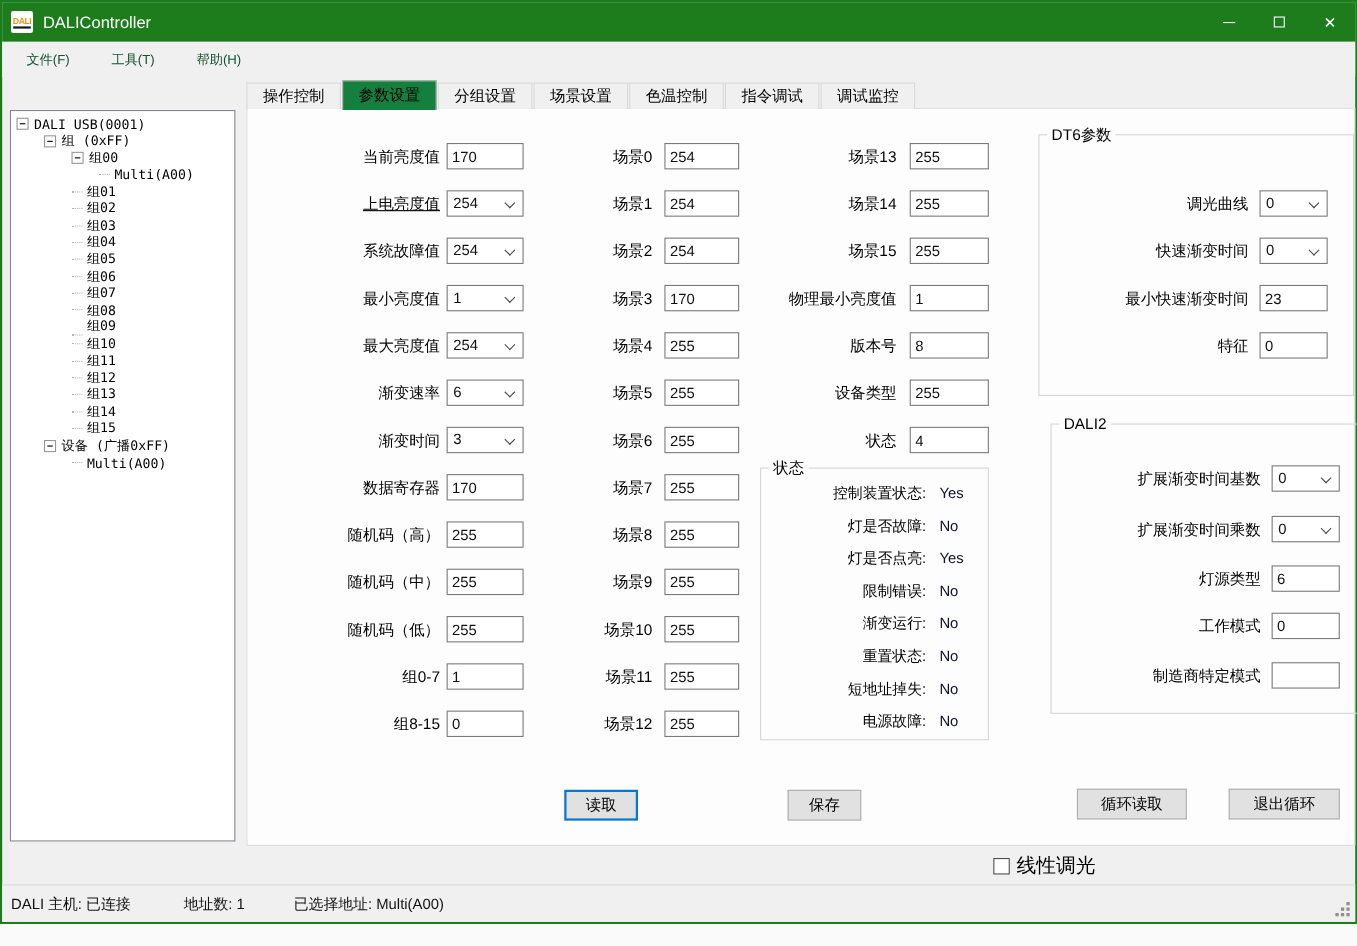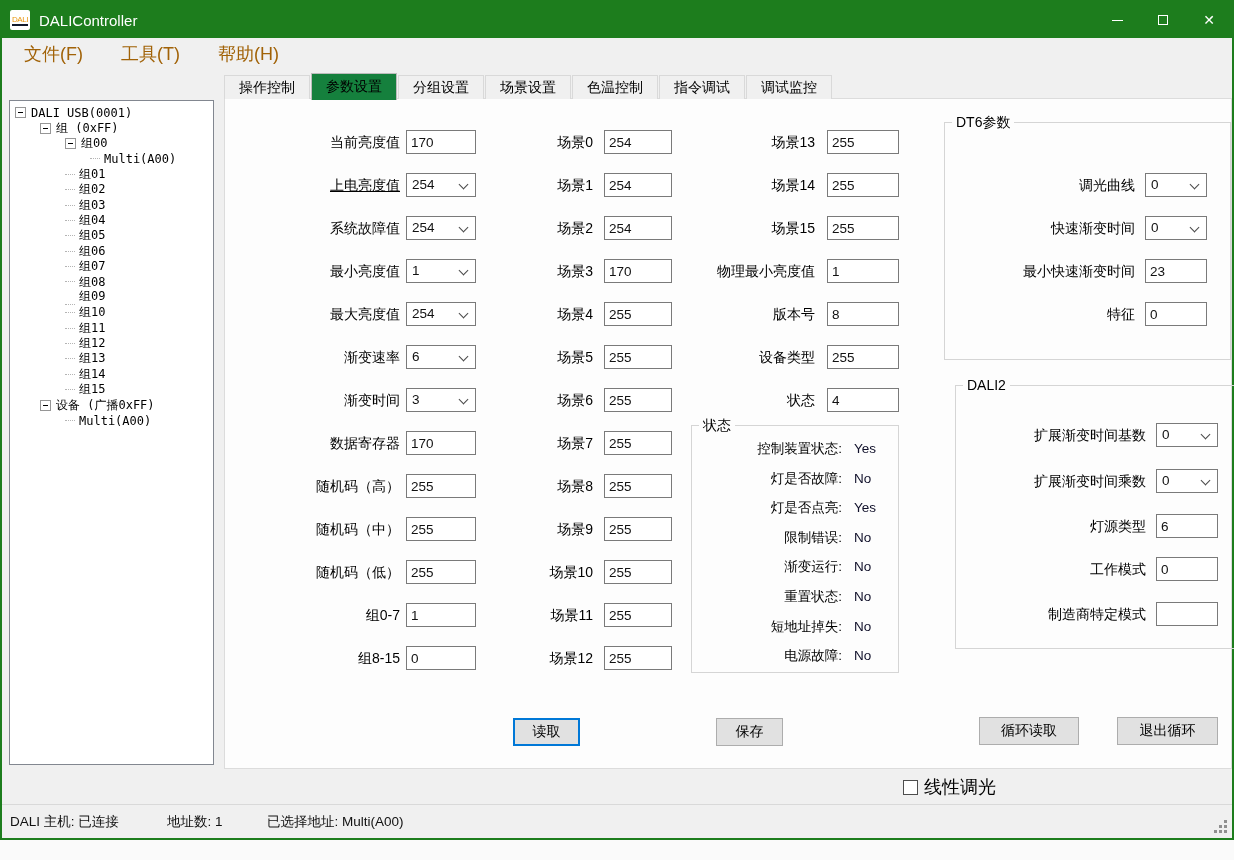--- a/index.html
+++ b/index.html
@@ -2,30 +2,30 @@
 <html style="--green: #1d7d1d; --focus-blue: #0078d7;"><head>
 <meta charset="utf-8">
 <style>
   * { margin:0; padding:0; box-sizing:border-box; }
   html,body { width:1234px; height:860px; background:#fafafa; font-family:"Liberation Sans",sans-serif; }
   .window { position:relative; width:1234px; height:840px; background:#f0f0f0; border:2px solid var(--green,#1d7d1d); }
 
   
   .titlebar { position:absolute; left:0; top:0; right:0; height:36px; background:var(--green,#1d7d1d); display:flex; align-items:center; }
   .app-icon { width:20px; height:20px; background:#fff; border-radius:2px; margin-left:8px; display:flex; align-items:center; justify-content:center; }
-  .app-icon span { font-size:8px; font-weight:normal; color:#e8960f; letter-spacing:-0.5px; border-bottom:2px solid #0f172a; line-height:9px;text-align:right; }
+  .app-icon span { font-size:8px; font-weight:bold; color:#e8960f; letter-spacing:-0.5px; border-bottom:2px solid #0f172a; line-height:9px;text-align:right; }
   .wtitle { color:#fff; font-size:15px; margin-left:9px; flex:1; }
   .win-controls { display:flex; height:100%; }
   .win-btn { width:46px; height:100%; display:flex; align-items:center; justify-content:center; color:#fff; font-size:14px; cursor:default; }
   .glyph-min { display:block; width:11px; border-top:1px solid #fff; }
   .glyph-max { display:block; width:10px; height:10px; border:1px solid #fff; }
 
   
   .menubar { position:absolute; left:0; top:36px; right:0; height:32px; background:#f0f0f0; display:flex; align-items:center; padding-left:10px; }
-  .menu-item { font-size:18px; color:#a16207; padding:5px 12px; margin-right:14px; }
+  .menu-item { font-size:12px; color:#14532d; padding:5px 12px; margin-right:14px; }
 
   
   .tree-panel { position:absolute; left:7px; top:98px; width:205px; height:665px; background:#fff; border:1px solid #828790; overflow:hidden; padding-top:4px; }
   .tree-row { display:flex; align-items:center; height:15.4px; font-family:"DejaVu Sans Mono",monospace; font-size:12px; color:#000; white-space:nowrap; cursor:default; }
   .expander { width:11px; height:11px; border:1px solid #969696; background:#fff; position:relative; flex:none; margin-right:5px; }
   .expander::after { content:""; position:absolute; left:2px; right:2px; top:4px; border-top:1px solid #000; }
   .tree-dash { width:10px; border-top:1px dotted #b4b4b4; margin-right:4px; flex:none; }
 
   
   .tabstrip { position:absolute; left:222px; top:70px; height:27px; display:flex; align-items:flex-end; z-index:3; }

